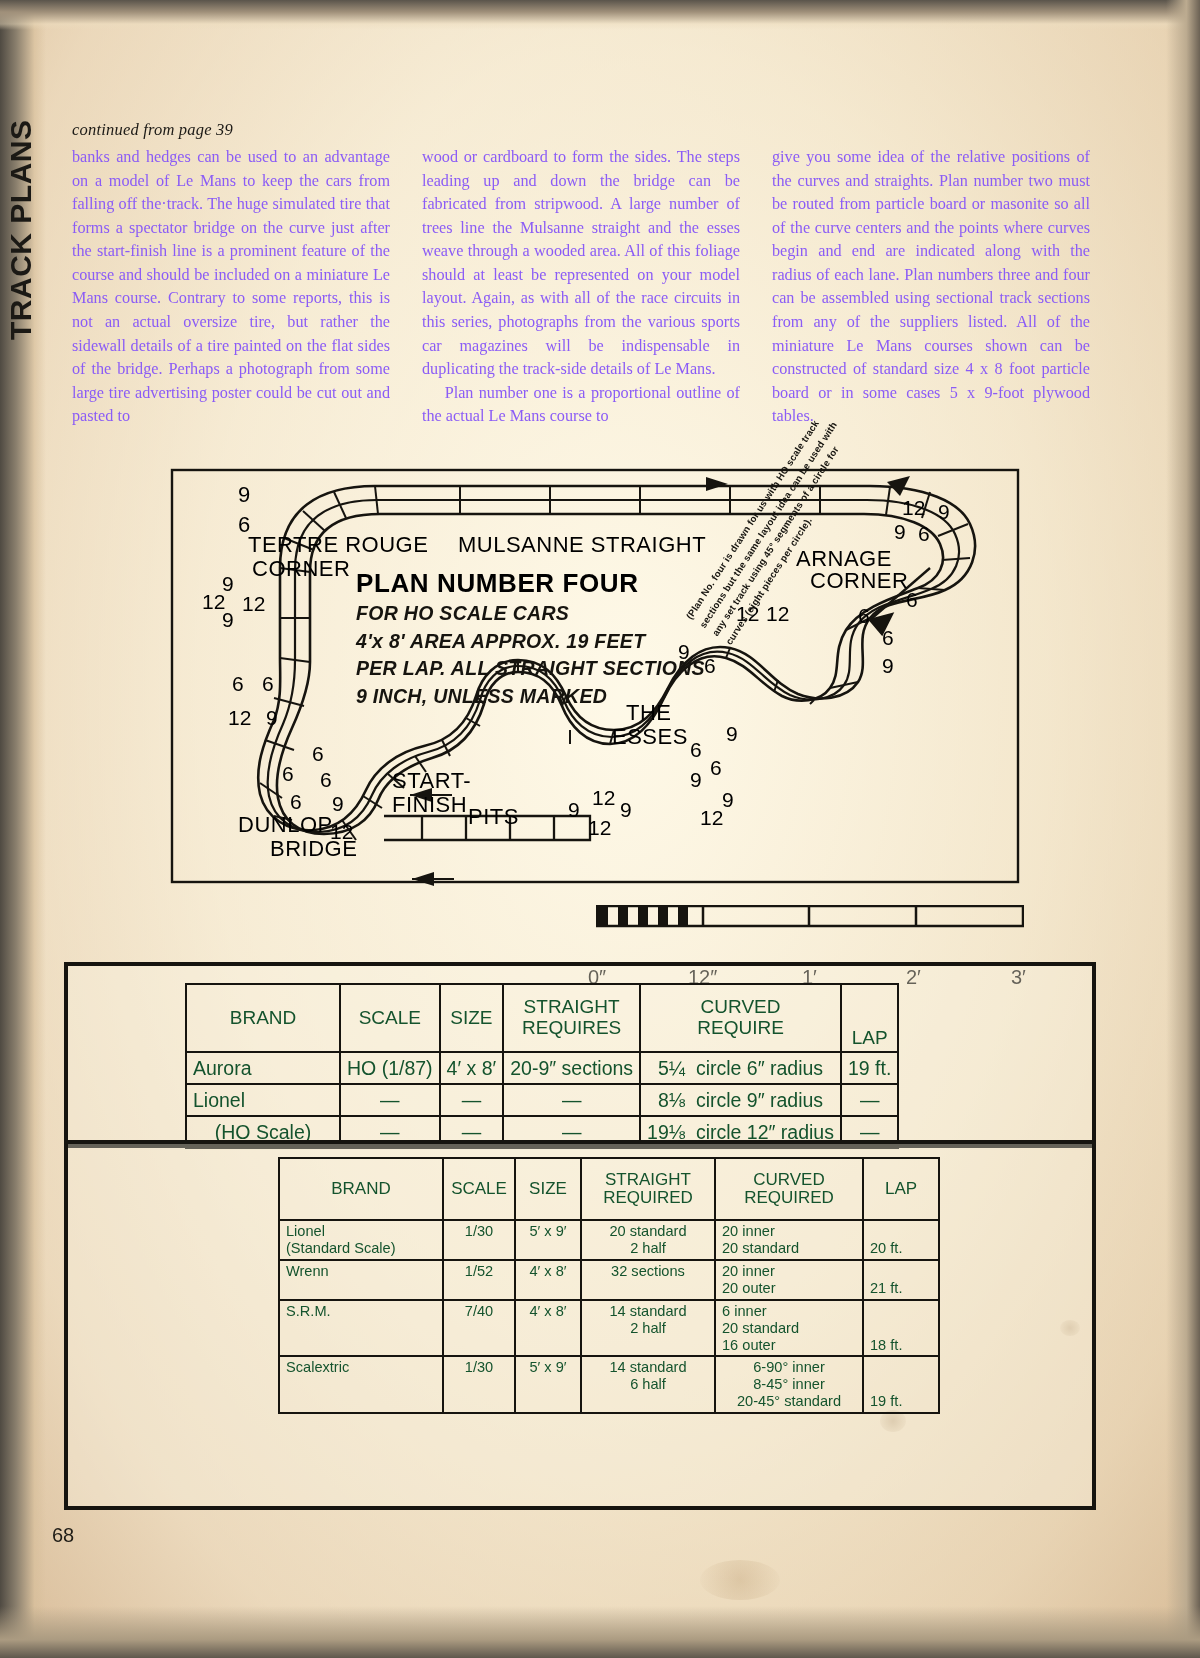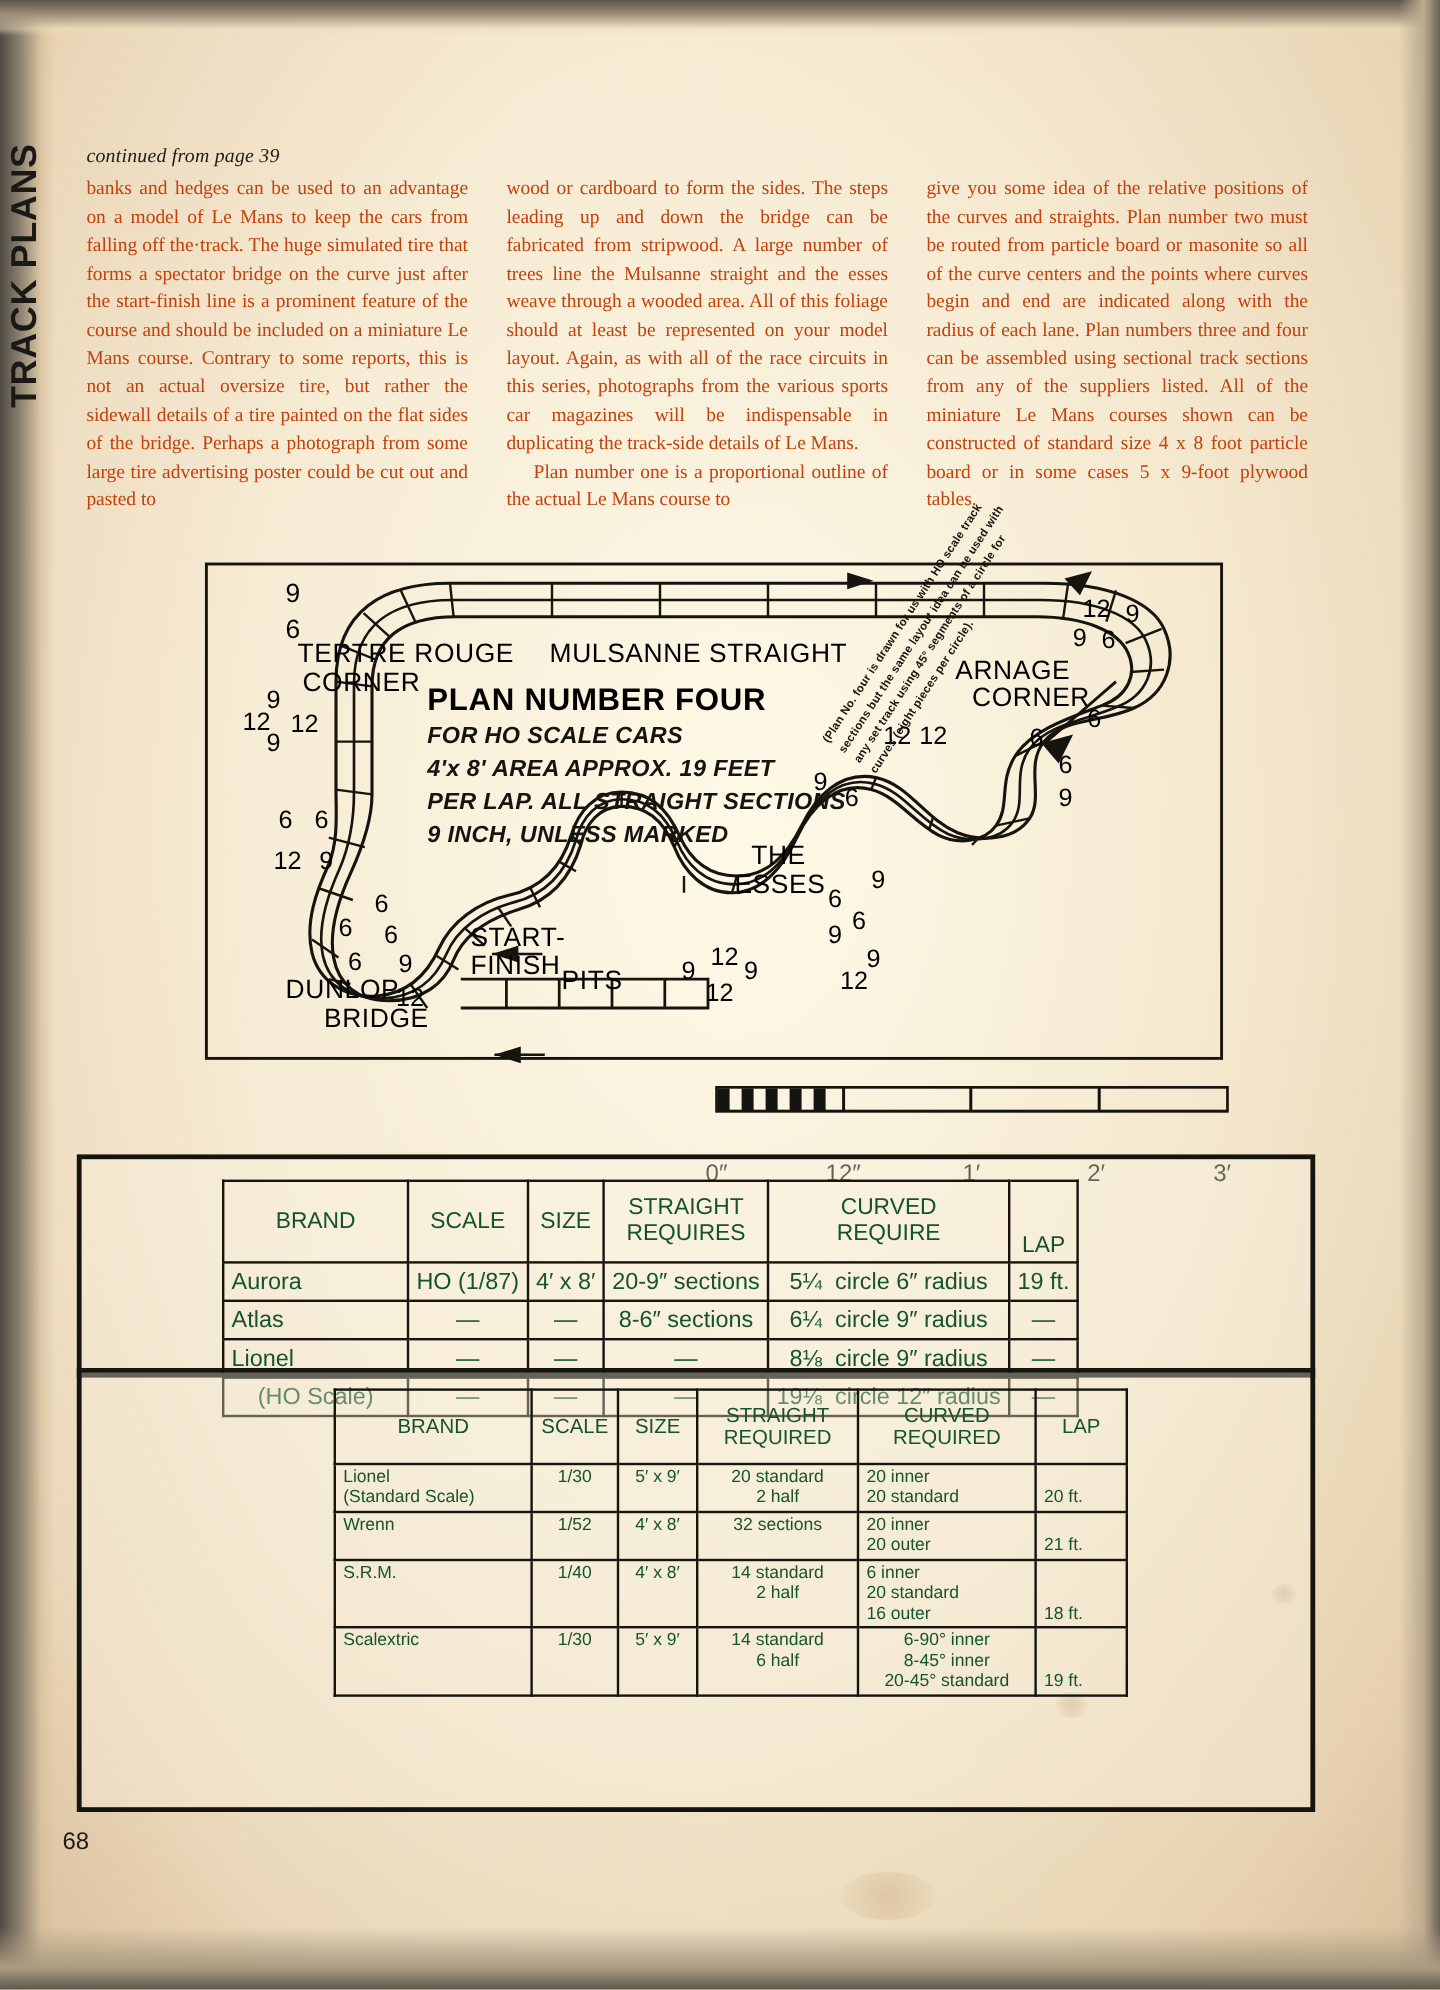--- a/index.html
+++ b/index.html
@@ -93,21 +93,21 @@
     width: 1020px;
     display: flex;
     gap: 32px;
   }
   .col {
     width: 318px;
     font-size: 16.2px;
     line-height: 1.455;
     text-align: justify;
     text-justify: inter-word;
-    color: #c2410c;
+    color: #8b5cf6;
     hyphens: none;
   }
   .col p { margin: 0; }
   .col p + p { text-indent: 1.4em; }
 
   
   .diagram-wrap {
     position: absolute;
     left: 170px;
     top: 468px;
@@ -504,28 +504,20 @@
     <tbody>
       <tr>
         <td class="l">Aurora</td>
         <td class="c">HO  (1/87)</td>
         <td class="c">4′ x 8′</td>
         <td class="c">20-9″  sections</td>
         <td class="c"><span>5</span><span class="frac">¼</span>&nbsp;&nbsp;<span>circle 6″  radius</span></td>
         <td class="c">19 ft.</td>
       </tr>
       <tr>
-        <td class="l">Atlas</td>
-        <td class="c">—</td>
-        <td class="c">—</td>
-        <td class="c">8-6″  sections</td>
-        <td class="c"><span>6</span><span class="frac">¼</span>&nbsp;&nbsp;<span>circle 9″  radius</span></td>
-        <td class="c">—</td>
-      </tr>
-      <tr>
         <td class="l">Lionel</td>
         <td class="c">—</td>
         <td class="c">—</td>
         <td class="c">—</td>
         <td class="c"><span>8</span><span class="frac">⅛</span>&nbsp;&nbsp;<span>circle 9″  radius</span></td>
         <td class="c">—</td>
       </tr>
       <tr>
         <td class="c">(HO  Scale)</td>
         <td class="c">—</td>
@@ -568,21 +560,21 @@
       <tr>
         <td class="l" style="vertical-align:top;">Wrenn</td>
         <td class="c" style="vertical-align:top;">1/52</td>
         <td class="c" style="vertical-align:top;">4′ x 8′</td>
         <td class="strcell" style="vertical-align:top;">32 sections</td>
         <td class="l">20 inner<br>20 outer</td>
         <td class="lapcell">21 ft.</td>
       </tr>
       <tr>
         <td class="l" style="vertical-align:top;">S.R.M.</td>
-        <td class="c" style="vertical-align:top;">1/40</td>
+        <td class="c" style="vertical-align:top;">7/40</td>
         <td class="c" style="vertical-align:top;">4′ x 8′</td>
         <td class="strcell" style="vertical-align:top;">14 standard<br>2 half</td>
         <td class="l">6 inner<br>20 standard<br>16 outer</td>
         <td class="lapcell">18 ft.</td>
       </tr>
       <tr>
         <td class="l" style="vertical-align:top;">Scalextric</td>
         <td class="c" style="vertical-align:top;">1/30</td>
         <td class="c" style="vertical-align:top;">5′ x 9′</td>
         <td class="strcell" style="vertical-align:top;">14 standard<br>6 half</td>

